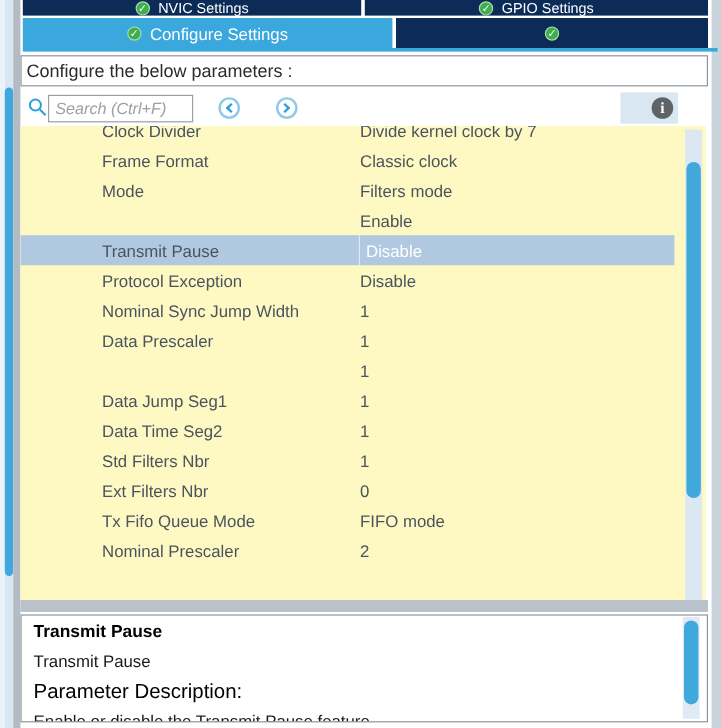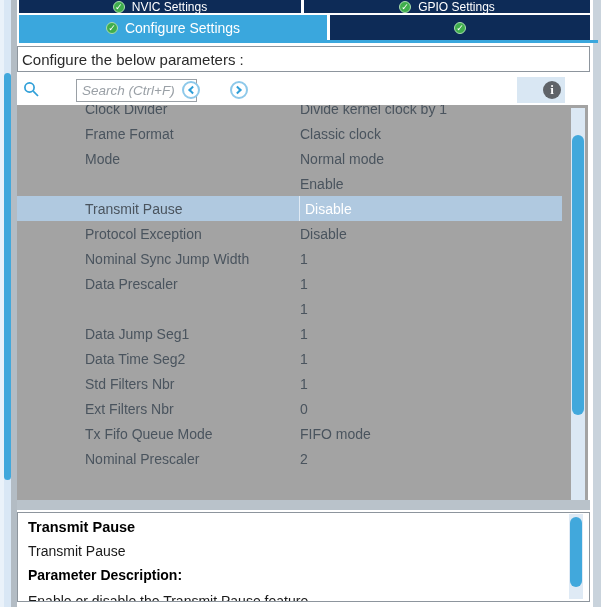--- a/index.html
+++ b/index.html
@@ -38,42 +38,42 @@
     left:17px; top:46px; width:573px; height:26px; background:#fff;
     border:1px solid #8d959d; display:flex; align-items:center;
     padding-left:4px; font-size:15px; color:#2b2b2b;
   }
 
   
   #search-icon { left:23px; top:81px; width:17px; height:17px; }
   #search-input {
     left:40px; top:79px; width:121px; height:23px; border:1px solid #9aa0a6;
     padding-left:5px; font-size:13.5px; font-family:"Liberation Sans",sans-serif;
-    color:#555; outline:none; background:#fff;margin-left:36px;
+    color:#555; outline:none; background:#fff;
   }
   #search-input::placeholder { color:#9aa0a6; font-style:italic; }
   .nav-btn {
     width:18px; height:18px; border:2px solid #8ec9ea; border-radius:50%;
     top:81px; display:flex; align-items:center; justify-content:center; background:#fff;
   }
   #prev-btn { left:182px; }
   #next-btn { left:230px; }
   .chev { width:6px; height:6px; border-left:2px solid #2f9fd8; border-bottom:2px solid #2f9fd8; }
   .chev-left  { transform:rotate(45deg)  translate(1px,-1px); }
   .chev-right { transform:rotate(-135deg) translate(1px,-1px); }
   #info-box { left:517px; top:77px; width:48px; height:26px; background:#d9e7f3; }
   #info-circle {
     left:543px; top:81px; width:18px; height:18px; border-radius:50%;
     background:#5f6368; color:#fff; font-weight:bold; font-size:13px;
     font-family:"Liberation Serif", serif;
     display:flex; align-items:center; justify-content:center;
   }
 
   
-  #param-list { left:17px; top:105px; width:571px; height:395px; overflow:hidden; background:#a3a3a3; }
+  #param-list { left:17px; top:105px; width:571px; height:395px; overflow:hidden; background:#fef9c3; }
   #rows { position:absolute; top:-9px; left:0; width:545px; }
   .row { position:relative; height:25px; display:flex; align-items:center; font-size:14px; color:#4a545e; }
   .row .name  { padding-left:68px; white-space:nowrap; }
   .row .value { position:absolute; left:283px; white-space:nowrap; }
   .row.selected { background:#b0c9e0; }
   .row.selected .value {
     left:282px; top:0; height:100%; display:flex; align-items:center;
     color:#ffffff; border-left:1px solid rgba(255,255,255,0.6); padding-left:5px;
   }
   .row.section .name { padding-left:30px; color:#3f4a55; }
@@ -89,21 +89,21 @@
 
   
   #splitter { left:17px; top:500px; width:573px; height:10px; background:#b9c2ca; }
   #details-panel {
     left:17px; top:512px; width:573px; height:90px; background:#fff;
     border:1px solid #8d959d; overflow:hidden;
   }
   .dline { position:absolute; left:10px; white-space:nowrap; }
   #detail-title { top:6px;  font-weight:bold; font-size:14.5px; color:#000; }
   #detail-sub   { top:30px; font-size:14px; color:#1a1a1a; }
-  #detail-desc-label { top:54px; font-weight:bold; font-size:14px; color:#000; }
+  #detail-desc-label { top:54px; font-weight:normal; font-size:17px; color:#000; }
   #detail-desc  { top:80px; font-size:14px; color:#1a1a1a; }
   #detail-scroll-track { left:569px; top:514px; width:14px; height:85px; background:#dfeaf5; }
   #detail-scroll-thumb { left:570px; top:517px; width:12px; height:70px; background:#41a8dc; border-radius:6px; }
 </style>
 </head>
 <body>
 
 <div class="abs" id="outer-left-edge"></div>
 <div class="abs" id="outer-scroll-track"></div>
 <div class="abs" id="outer-scroll-thumb"></div>
@@ -142,29 +142,29 @@
 <div class="abs nav-btn" id="next-btn">
   <span class="chev chev-right"></span>
 </div>
 <div class="abs" id="info-box"></div>
 <div class="abs" id="info-circle">i</div>
 
 <div class="abs" id="param-list">
   <div id="rows">
       <div class="row">
         <span class="name">Clock Divider</span>
-        <span class="value">Divide kernel clock by 1</span>
+        <span class="value">Divide kernel clock by 7</span>
       </div>
       <div class="row">
         <span class="name">Frame Format</span>
         <span class="value">Classic clock</span>
       </div>
       <div class="row">
         <span class="name">Mode</span>
-        <span class="value">Normal mode</span>
+        <span class="value">Filters mode</span>
       </div>
       <div class="row">
         <span class="value">Enable</span>
       </div>
       <div class="row selected">
         <span class="name">Transmit Pause</span>
         <span class="value">Disable</span>
       </div>
       <div class="row">
         <span class="name">Protocol Exception</span>

